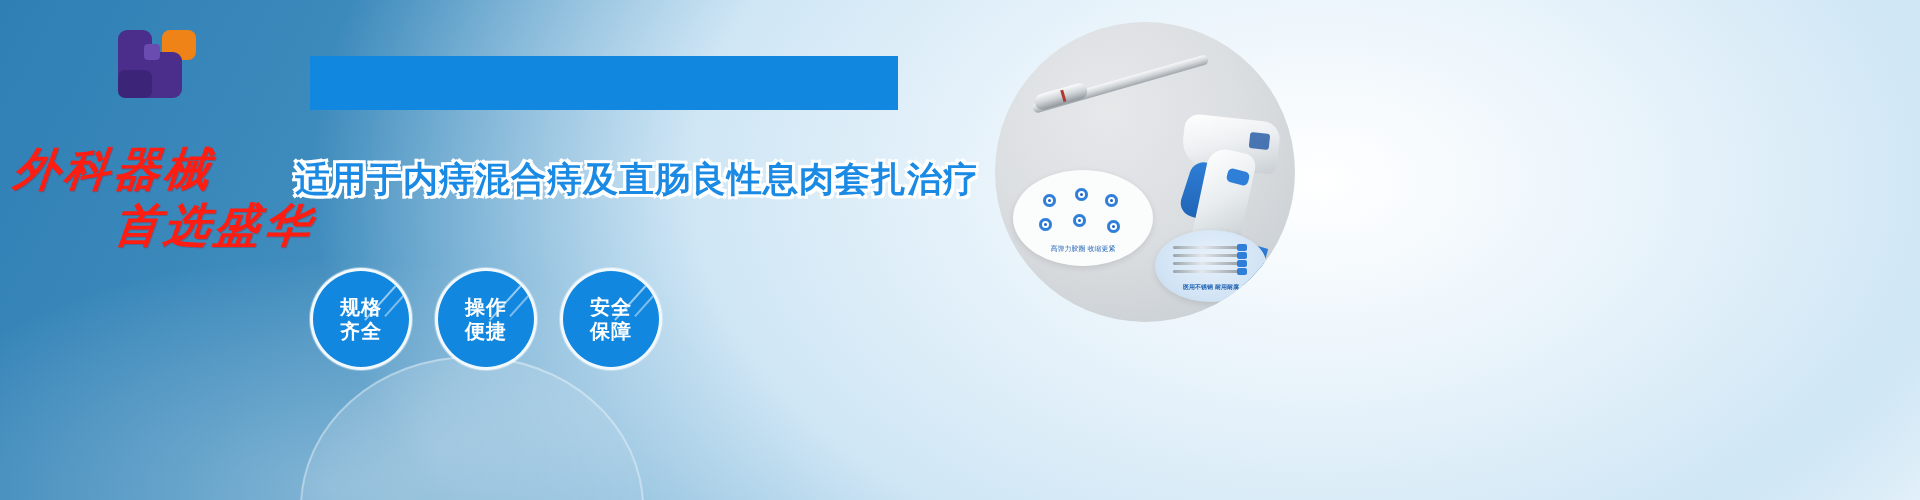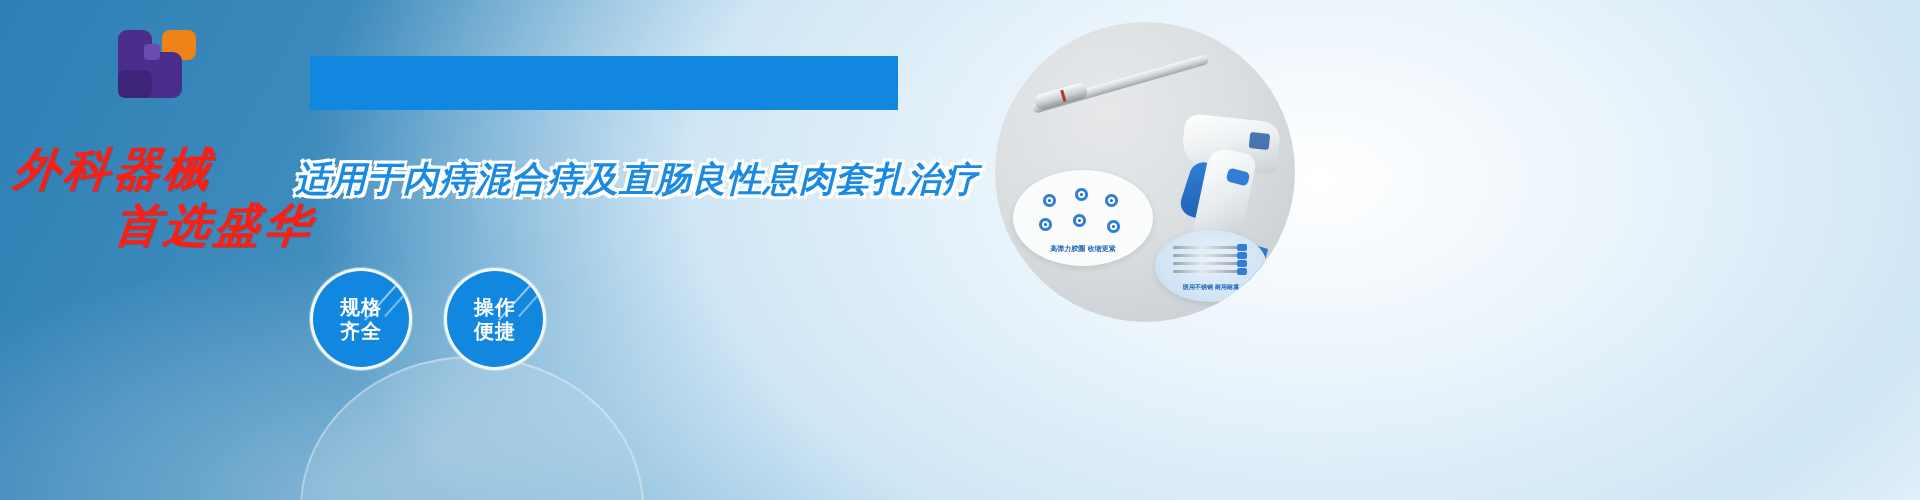--- a/index.html
+++ b/index.html
@@ -143,30 +143,29 @@
     font-weight: 700;
     color: #1a8ae4;
     letter-spacing: 1px;
     line-height: 42px;
     white-space: nowrap;
     font-family: "DejaVu Sans", "Liberation Sans", sans-serif;
     text-shadow:
       2px 0 0 #ffffff, -2px 0 0 #ffffff, 0 2px 0 #ffffff, 0 -2px 0 #ffffff,
       2px 2px 0 #ffffff, -2px 2px 0 #ffffff, 2px -2px 0 #ffffff, -2px -2px 0 #ffffff,
       3px 3px 0 #ffffff, -3px 3px 0 #ffffff, 3px -3px 0 #ffffff, -3px -3px 0 #ffffff;
-    font-style: italic;
   }
 
   
   .badges {
     position: absolute;
     left: 310px;
     top: 268px;
     display: flex;
-    gap: 32px;
+    gap: 23px;
   }
   .badge {
     position: relative;
     width: 96px;
     height: 96px;
     border-radius: 50%;
     background: #1287e0;
     border: 3px solid rgba(255,255,255,0.95);
     box-shadow: 0 0 0 1px rgba(255,255,255,0.35);
     display: flex;
@@ -331,21 +330,21 @@
   .inset-rings .r4 { left: 26px; top: 48px; }
   .inset-rings .r5 { left: 60px; top: 44px; }
   .inset-rings .r6 { left: 94px; top: 50px; }
   .inset-caption {
     position: absolute;
     left: 0;
     bottom: 12px;
     width: 100%;
     text-align: center;
     font-size: 7px;
-    font-weight: 700;
+    font-weight: 400;
     color: #1f63b4;
     letter-spacing: 0;
     font-family: "DejaVu Sans", "Liberation Sans", sans-serif;
   }
   
   .inset-needles {
     position: absolute;
     left: 160px;
     top: 208px;
     width: 112px;
@@ -441,20 +440,26 @@
       <div class="sheen2"></div>
       <span>规格</span>
       <span>齐全</span>
     </div>
     <div class="badge">
       <div class="sheen"></div>
       <div class="sheen2"></div>
       <span>操作</span>
       <span>便捷</span>
     </div>
+    <div class="badge">
+      <div class="sheen"></div>
+      <div class="sheen2"></div>
+      <span>安全</span>
+      <span>保障</span>
+    </div>
   </div>
 
   <div class="product-circle">
     <div class="gun-barrel"></div>
     <div class="gun-tip"></div>
     <div class="gun-head">
       <div class="dots"></div>
     </div>
     <div class="gun-trigger"></div>
     <div class="gun-grip"></div>

